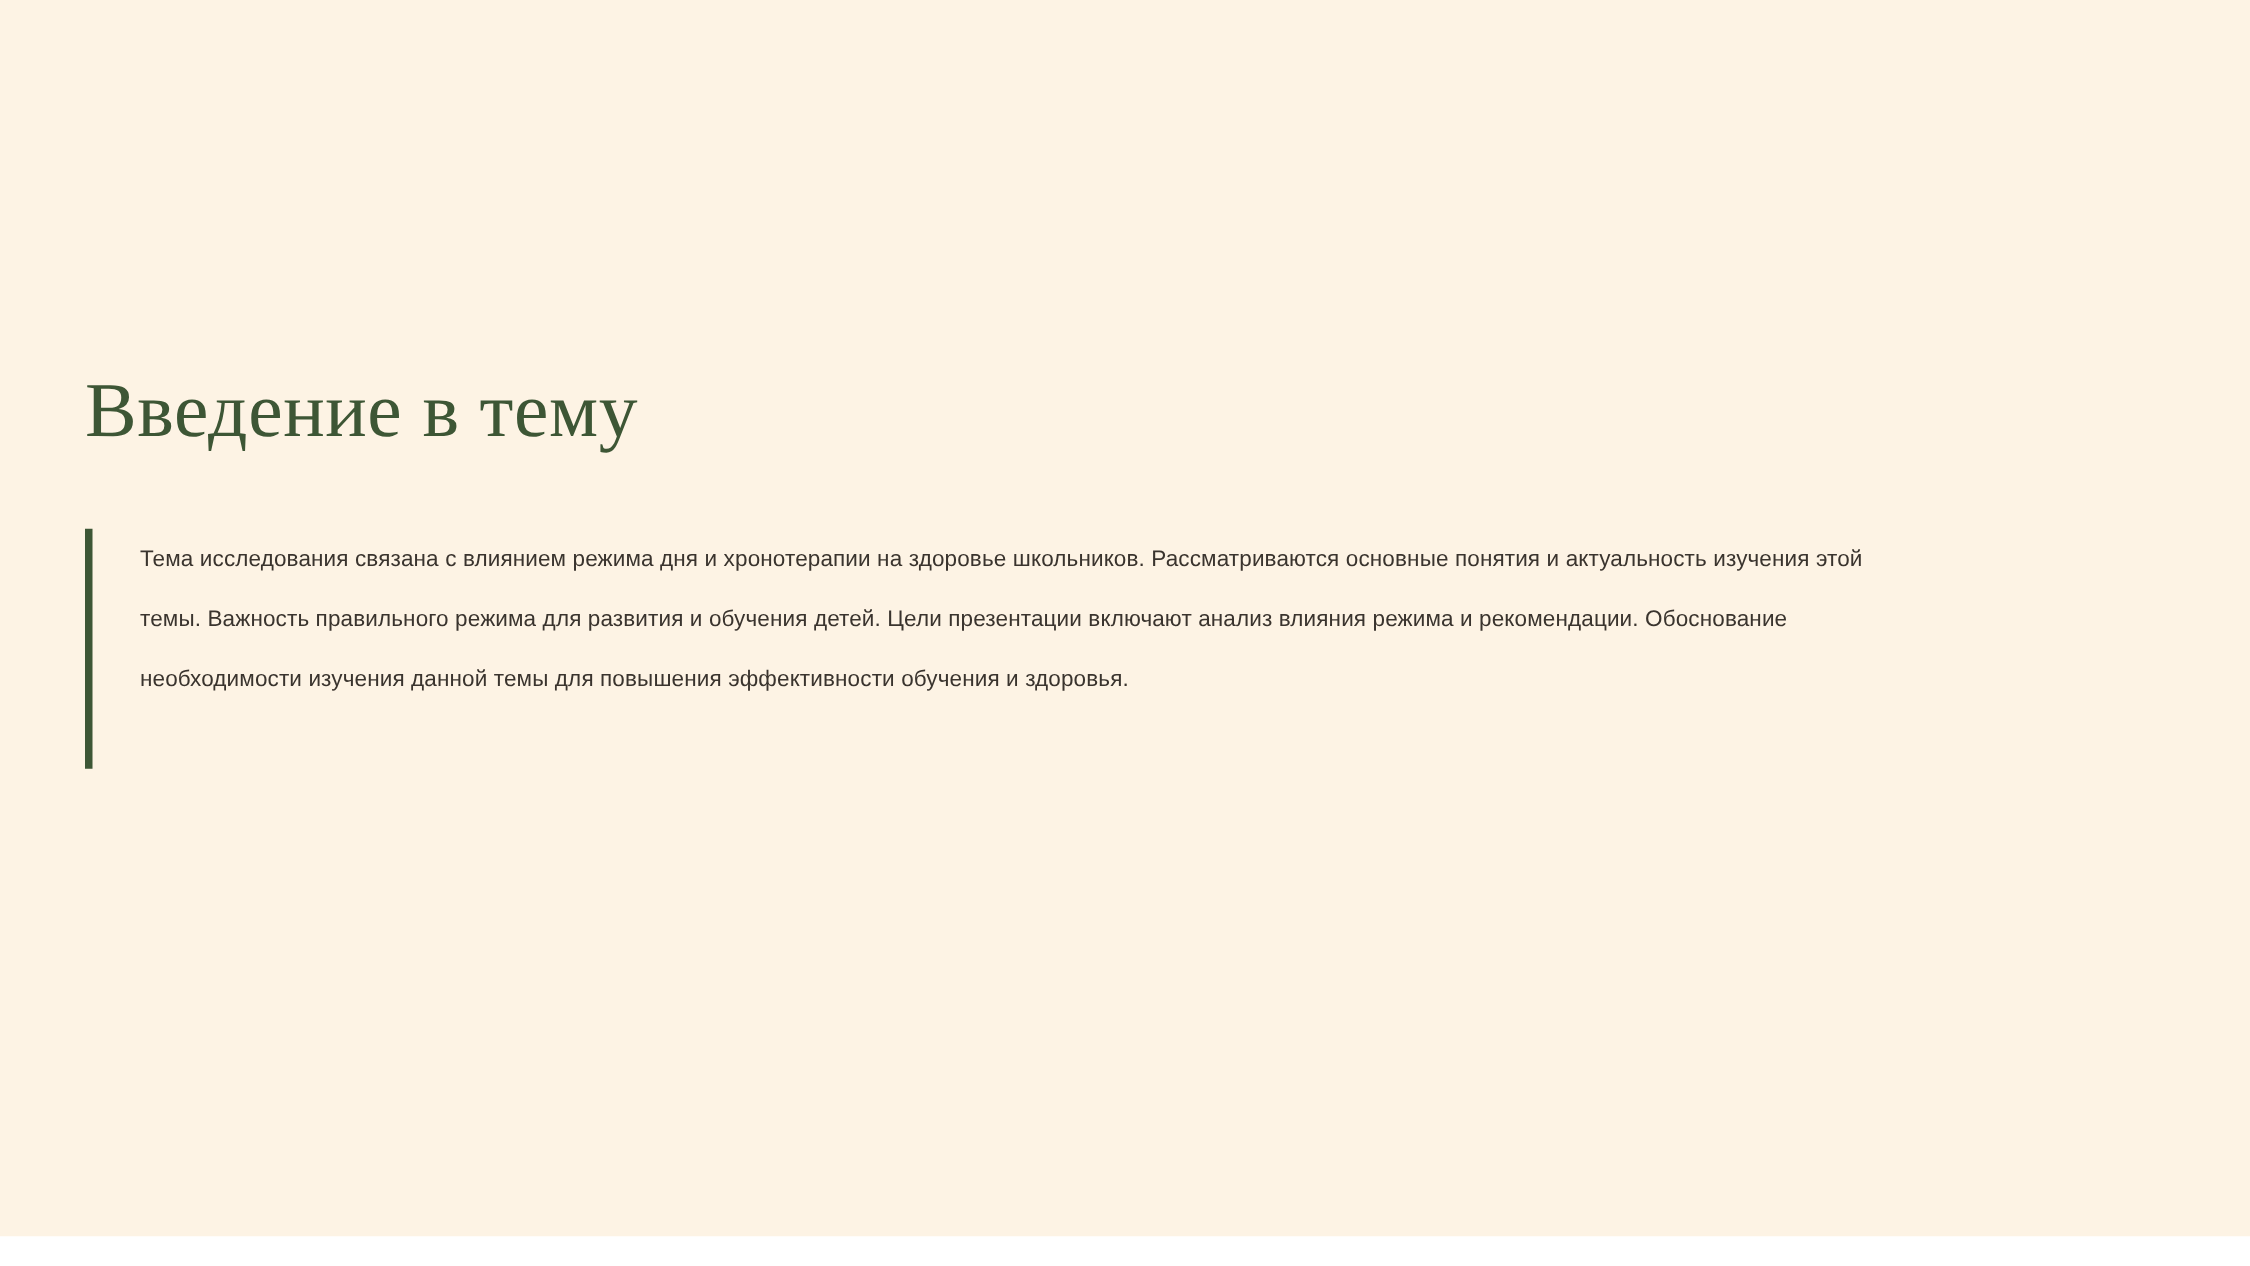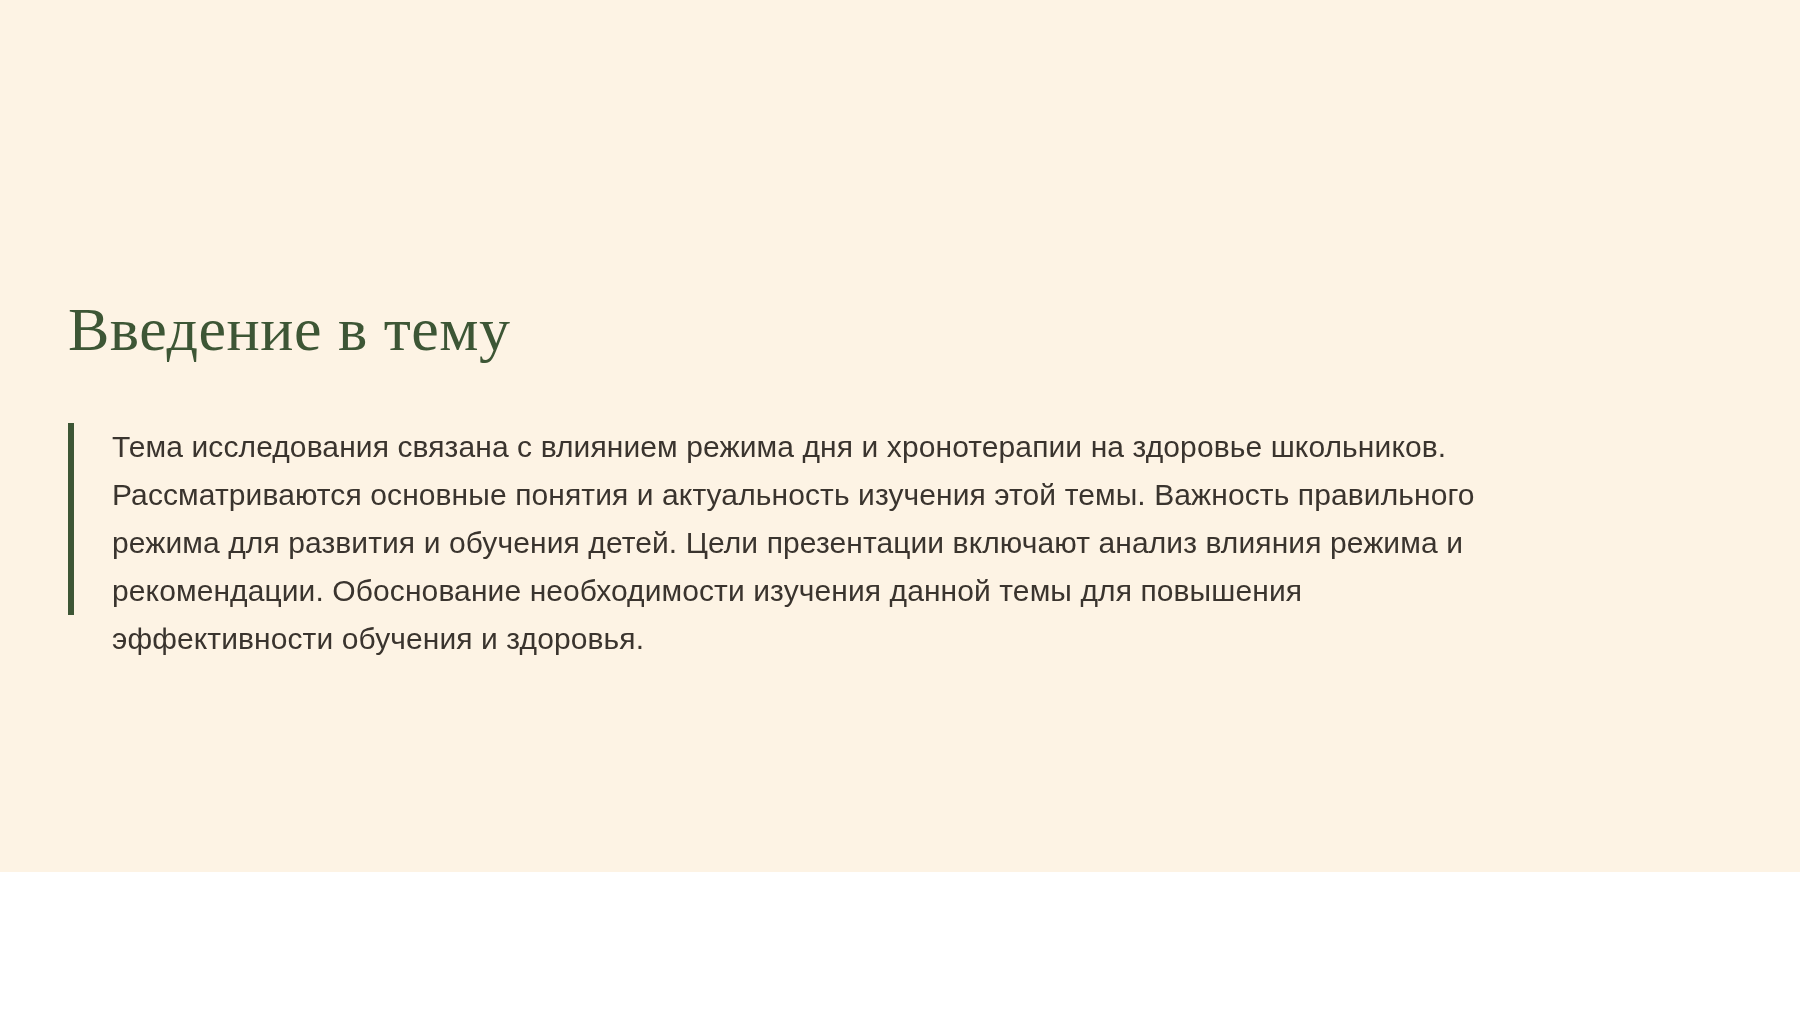--- a/index.html
+++ b/index.html
@@ -10,21 +10,21 @@
   body {
     width: 1800px;
     height: 1013px;
     overflow: hidden;
     font-family: "Liberation Sans", sans-serif;
   }
 
   .slide {
     position: relative;
     width: 1800px;
-    height: 872px;
+    height: 989px;
     background: #FDF3E4;
     box-sizing: border-box;
     overflow: hidden;
   }
 
   .slide-content {
     position: absolute;
     left: 68px;
     top: 296px;
     width: 1640px;
@@ -55,21 +55,21 @@
     top: 0;
     width: 6px;
     height: 192px;
     background: #3D5635;
   }
 
   .body-text {
     margin: 0;
     padding: 0;
     font-family: "Liberation Sans", sans-serif;
-    font-size: 30px;
+    font-size: 18px;
     line-height: 48px;
     font-weight: 400;
     color: #3A342E;
     letter-spacing: 0.1px;
     max-width: 1395px;
   }
 </style>
 </head>
 <body>
 

